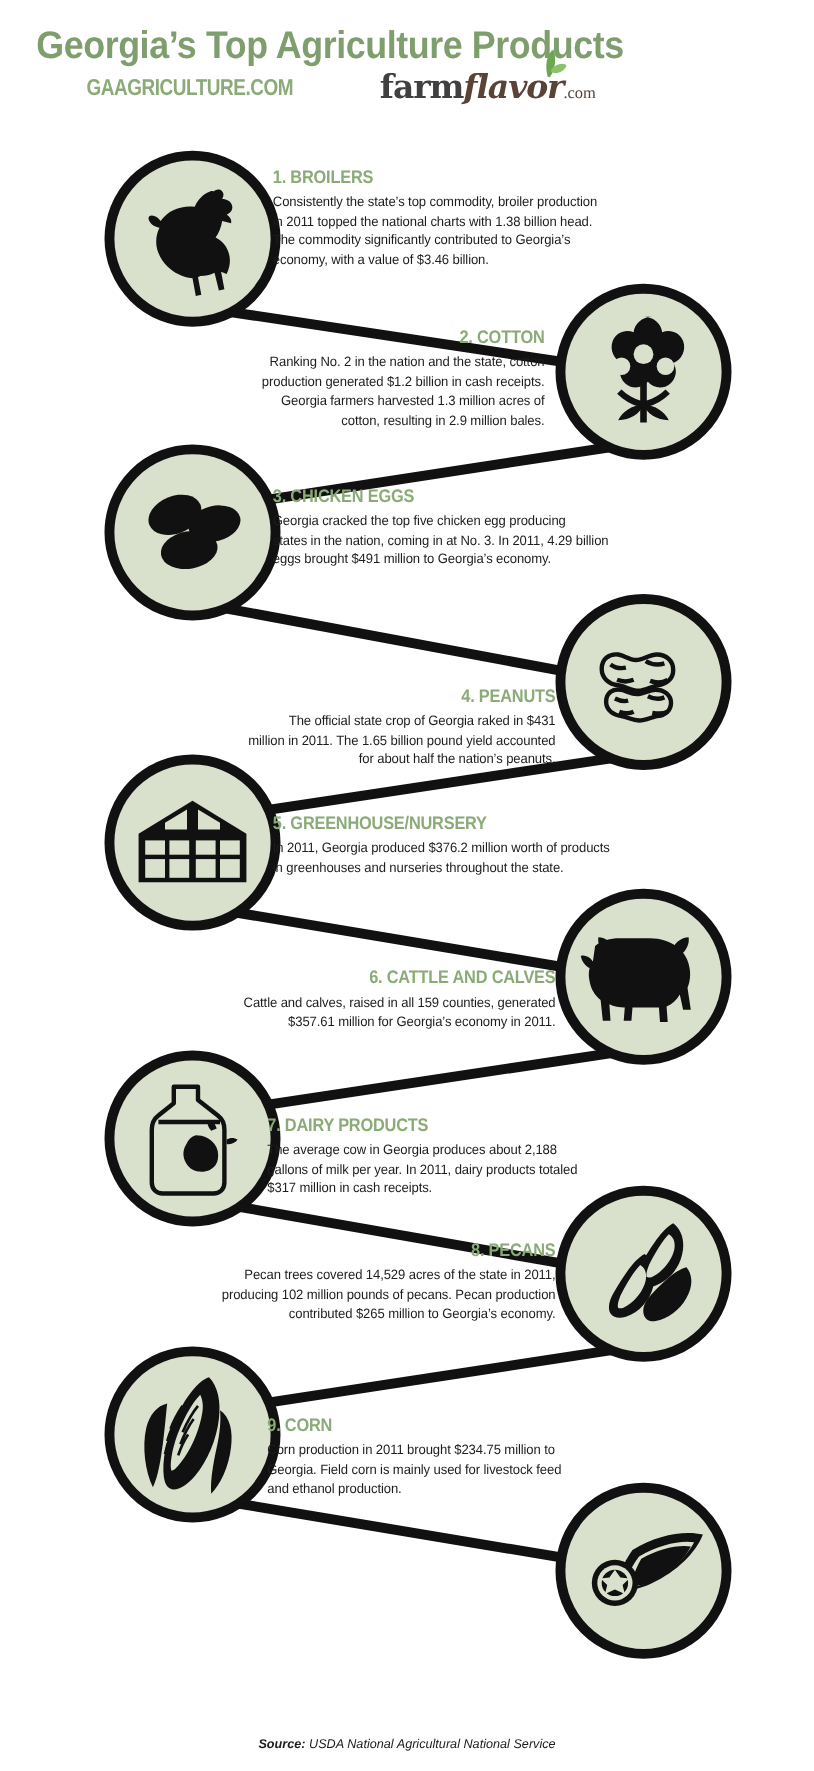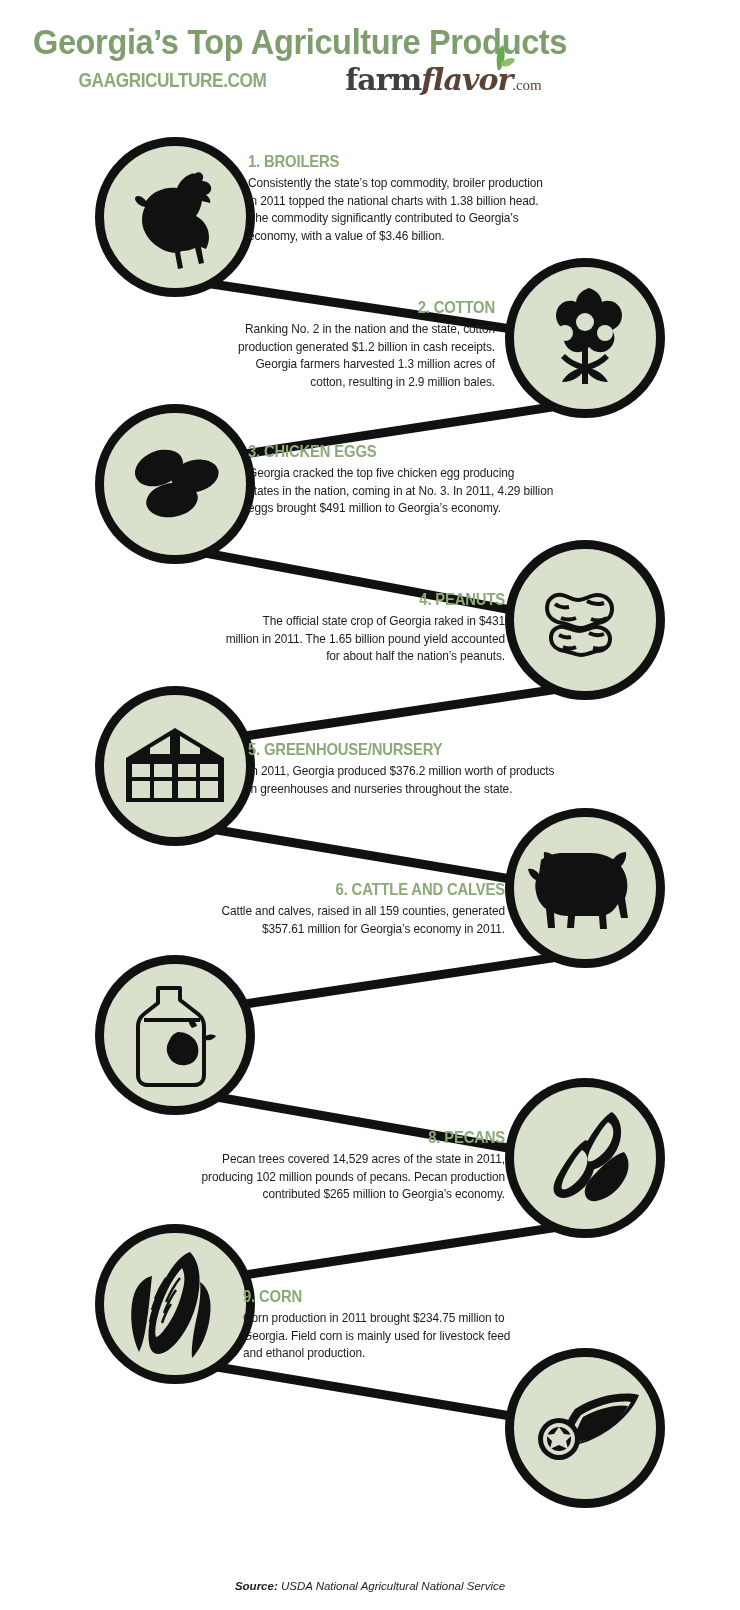--- a/index.html
+++ b/index.html
@@ -201,21 +201,21 @@
       <svg width="120" height="120" viewBox="0 0 120 120">
         <g fill="none" stroke="#111111" stroke-width="4">
           <path d="M22 48c0-9 7-14 15-13 6 1 10 5 16 5 7 0 12-5 19-5 9 0 15 6 15 14s-6 13-14 14c-6 1-11 5-18 5-6 0-11-4-18-5-8-1-15-6-15-15z"></path>
           <path d="M30 44c4 3 9 4 14 3M62 41c5 3 11 4 17 2M36 58c5 2 10 2 15 0M66 59c5 2 11 2 16-1"></path>
           <path d="M26 78c0-8 6-12 13-11 6 1 9 4 15 4 6 0 11-4 17-4 8 0 14 5 14 12s-6 12-13 12c-5 1-10 4-16 4-6 0-10-3-16-4-7-1-14-5-14-13z"></path>
           <path d="M34 75c4 2 8 3 12 2M64 73c4 2 10 3 15 1M38 87c5 2 9 2 13 0M68 88c5 1 10 1 14-1"></path>
         </g>
       </svg>
     </span>
   </div>
-  <div class="block right-al" style="left:165px; top:590px; width:340px;">
+  <div class="block right-al" style="left:165px; top:624px; width:340px;">
     <div class="item-title">4. PEANUTS</div>
     <div class="item-body">
       <div>The official state crop of Georgia raked in $431</div>
       <div>million in 2011. The 1.65 billion pound yield accounted</div>
       <div>for about half the nation’s peanuts.</div>
     </div>
   </div>
 
   <div class="circle" style="left:95px; top:686px;">
     <span>
@@ -267,20 +267,28 @@
       <svg width="110" height="122" viewBox="0 0 110 122">
         <g fill="none" stroke="#111111" stroke-width="4" stroke-linejoin="round">
           <path d="M38 14h22v12l18 14c4 3 6 8 6 13v48c0 6-4 10-10 10H28c-6 0-10-4-10-10V53c0-5 2-10 6-13l14-11V14z"></path>
           <path d="M24 46h56"></path>
         </g>
         <path fill="#111111" d="M58 58c7 0 13 3 17 8 3 4 4 9 3 14-1 6-6 10-12 11-7 1-14-2-17-8-3-5-3-11 0-16 2-5 5-8 9-9z"></path>
         <path fill="#111111" d="M72 54c-3-3-4-7-3-10 4 1 7 4 8 8zM86 62c3-2 7-2 10 0-2 3-6 5-10 4z"></path>
       </svg>
     </span>
   </div>
+  <div class="block left-al" style="left:243px; top:1014px; width:340px;">
+    <div class="item-title">7. DAIRY PRODUCTS</div>
+    <div class="item-body">
+      <div>The average cow in Georgia produces about 2,188</div>
+      <div>gallons of milk per year. In 2011, dairy products totaled</div>
+      <div>$317 million in cash receipts.</div>
+    </div>
+  </div>
 
   <div class="circle" style="left:505px; top:1078px;">
     <span>
       <svg width="122" height="120" viewBox="0 0 122 120">
         <g fill="#111111">
           <path d="M88 14c8 6 11 17 8 29-3 13-13 24-25 28-6 2-11 1-14-3-3-5-1-12 3-19 7-12 18-30 28-35z"></path>
           <path d="M62 42c8 6 11 17 8 29-3 13-13 24-25 28-6 2-11 1-14-3-3-5-1-12 3-19 7-12 18-30 28-35z"></path>
           <path d="M100 54c6 7 6 18 0 28-6 11-17 19-28 21-6 1-10-2-11-7-1-6 2-12 8-18 9-10 22-22 31-24z"></path>
         </g>
         <g fill="#d9e0cc">

